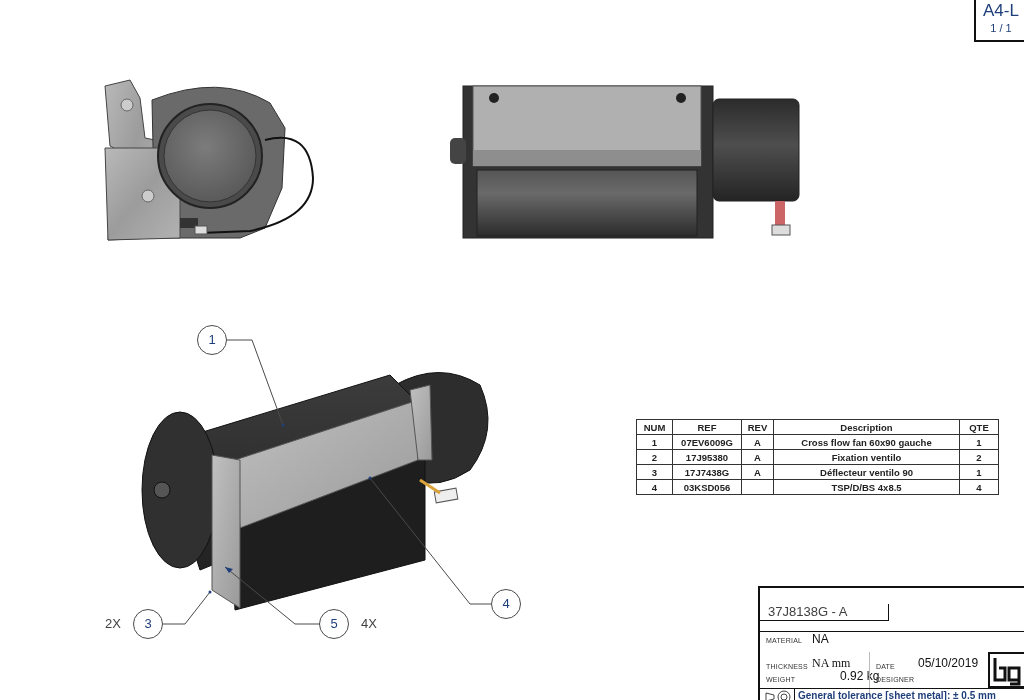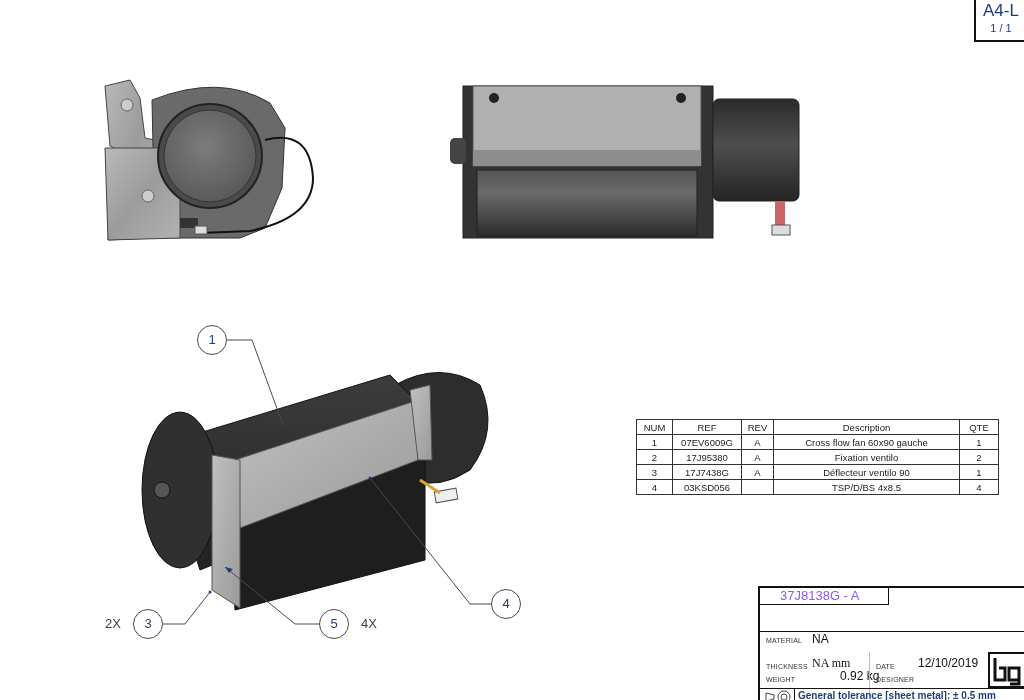--- a/index.html
+++ b/index.html
@@ -6,27 +6,27 @@
   body { width:1024px; height:700px; position:relative; overflow:hidden; background:#ffffff; font-family:"Liberation Sans", sans-serif; }
   .abs { position:absolute; }
   
   .sheet-format { left:974px; top:-2px; width:52px; height:44px; border:2px solid #111; border-right:none; box-sizing:border-box; text-align:center; }
   .sheet-format .fmt { font-size:17px; color:#1f3f7a; line-height:20px; margin-top:1px; }
   .sheet-format .pg { font-size:11px; color:#1f3f7a; line-height:14px; }
   
   .view { position:absolute; }
   
   table.bom { position:absolute; left:636px; top:419px; border-collapse:collapse; font-size:9.5px; color:#222; }
-  table.bom th, table.bom td { border:1px solid #333; padding:0 2px; height:14px; text-align:center; font-weight:normal; white-space:nowrap; }
+  table.bom th, table.bom td { border:1px solid #333; padding:0 2px; height:14px; text-align:center; font-weight:bold; white-space:nowrap; }
   
   .balloon { position:absolute; width:30px; height:30px; border:1px solid #4a4a4a; border-radius:50%; box-sizing:border-box; text-align:center; line-height:28px; font-size:13px; color:#1f3f7a; background:#fff; }
   .qty { position:absolute; font-size:13px; color:#404040; }
   
   .tb { position:absolute; left:758px; top:586px; width:268px; height:116px; border:2px solid #111; box-sizing:border-box; border-right:none; border-bottom:none; }
-  .tb-ref { position:absolute; left:0; top:0; width:129px; height:17px; border-right:1px solid #111; border-bottom:1px solid #111; font-size:13px; color:#8b5cf6; padding-left:20px; box-sizing:border-box; line-height:16px; }
+  .tb-ref { position:absolute; left:0; top:16px; width:129px; height:17px; border-right:1px solid #111; border-bottom:1px solid #111; font-size:13px; color:#404040; padding-left:8px; box-sizing:border-box; line-height:16px; }
   .tb-title { position:absolute; left:6px; top:18px; font-size:19px; color:#111; line-height:24px; }
   .tb-line1 { position:absolute; left:0; top:43px; width:100%; border-top:1px solid #111; }
   .tb-lbl { position:absolute; font-size:7px; color:#333; letter-spacing:0.2px; }
   .tb-val { position:absolute; font-size:12px; color:#111; }
   .tb-vsep { position:absolute; left:109px; top:64px; height:44px; border-left:1px solid #bbb; }
   .logo { position:absolute; left:228px; top:64px; width:38px; height:36px; border:2px solid #111; box-sizing:border-box; }
   .tb-line3 { position:absolute; left:0; top:100px; width:100%; border-top:1px solid #111; }
   .tb-tol { position:absolute; left:38px; top:102px; font-size:10px; color:#1f3f7a; font-weight:bold; white-space:nowrap; }
   .tb-tolsep { position:absolute; left:34px; top:100px; height:16px; border-left:1px solid #111; }
 </style>
@@ -176,21 +176,21 @@
   <div class="tb-ref">37J8138G - A</div>
   <div class="tb-line1"></div>
   <div class="tb-lbl" style="left:6px;top:49px;">MATERIAL</div>
   <div class="tb-val" style="left:52px;top:44px;">NA</div>
   <div class="tb-lbl" style="left:6px;top:75px;">THICKNESS</div>
   <div class="tb-val" style="left:52px;top:68px;font-family:Liberation Serif, serif;">NA mm</div>
   <div class="tb-lbl" style="left:6px;top:88px;">WEIGHT</div>
   <div class="tb-val" style="left:80px;top:81px;">0.92 kg</div>
   <div class="tb-vsep"></div>
   <div class="tb-lbl" style="left:116px;top:75px;">DATE</div>
-  <div class="tb-val" style="left:158px;top:68px;">12/10/2019</div>
+  <div class="tb-val" style="left:158px;top:68px;">05/10/2019</div>
   <div class="tb-lbl" style="left:116px;top:88px;">DESIGNER</div>
   <div class="tb-val" style="left:196px;top:81px;margin-top:40px;">MLE</div>
   <div class="logo">
     <svg width="34" height="32" viewBox="0 0 34 32">
       <path d="M5,4 L5,26 L15,26 L15,14 L9,14" fill="none" stroke="#111" stroke-width="3"></path>
       <path d="M29,26 L19,26 L19,14 L29,14 L29,30 L20,30" fill="none" stroke="#111" stroke-width="3"></path>
     </svg>
   </div>
   <div class="tb-line3"></div>
   <svg class="abs" style="left:4px;top:102px;" width="28" height="14" viewBox="0 0 28 14">

